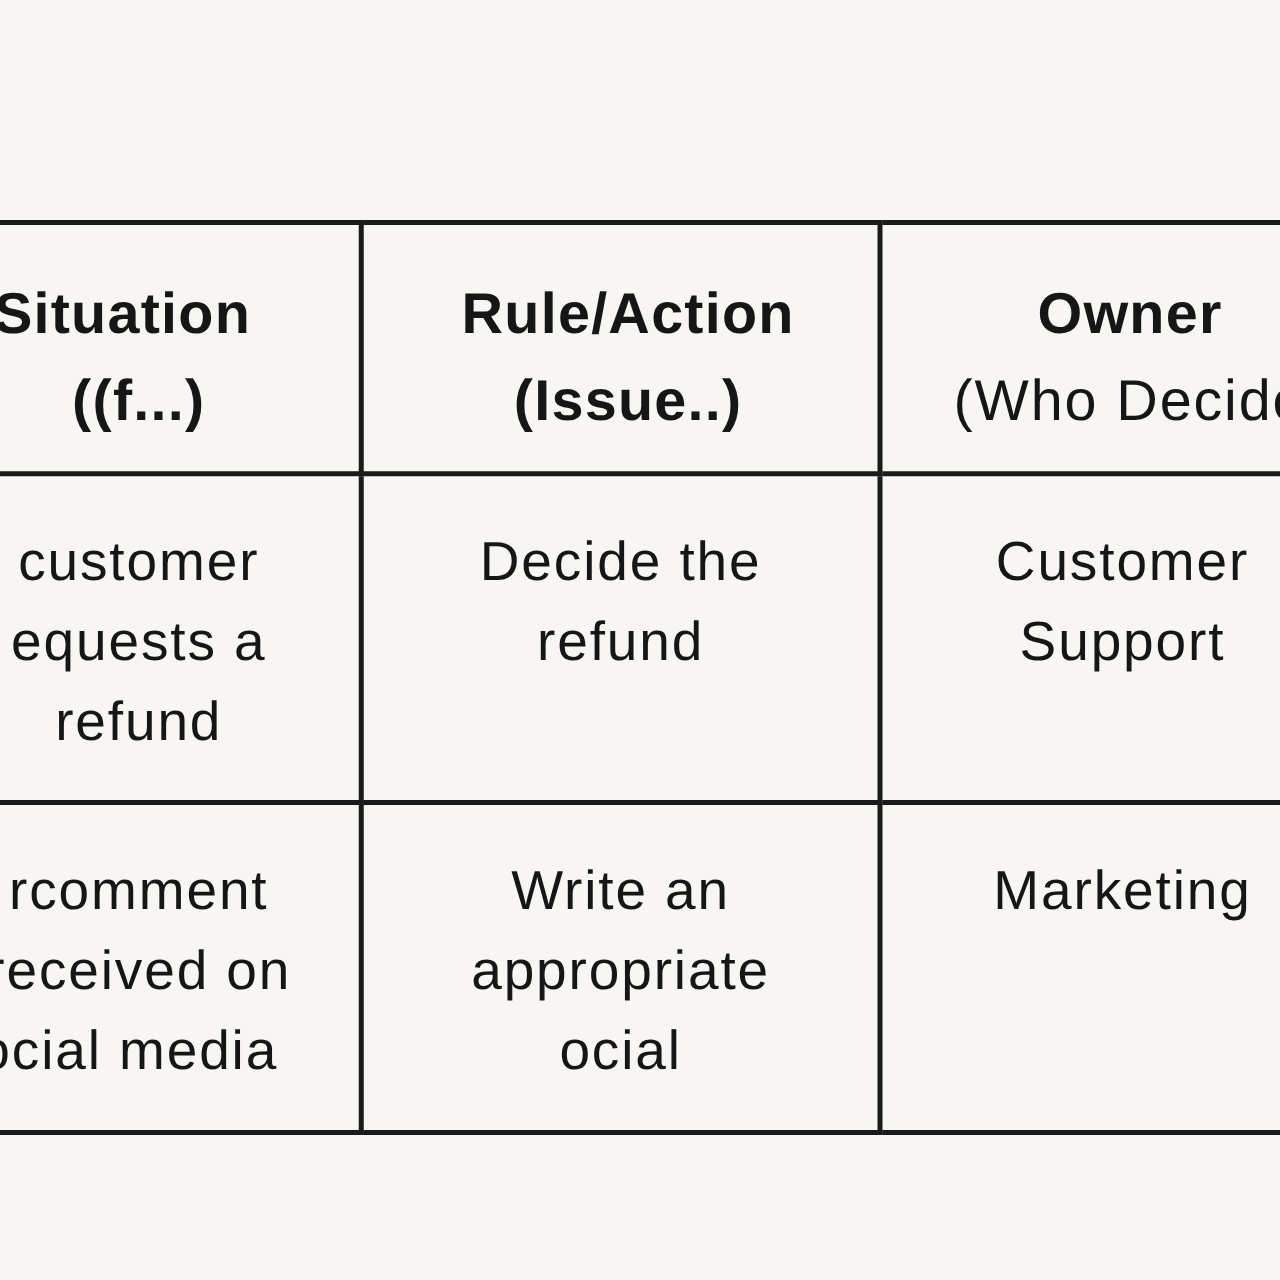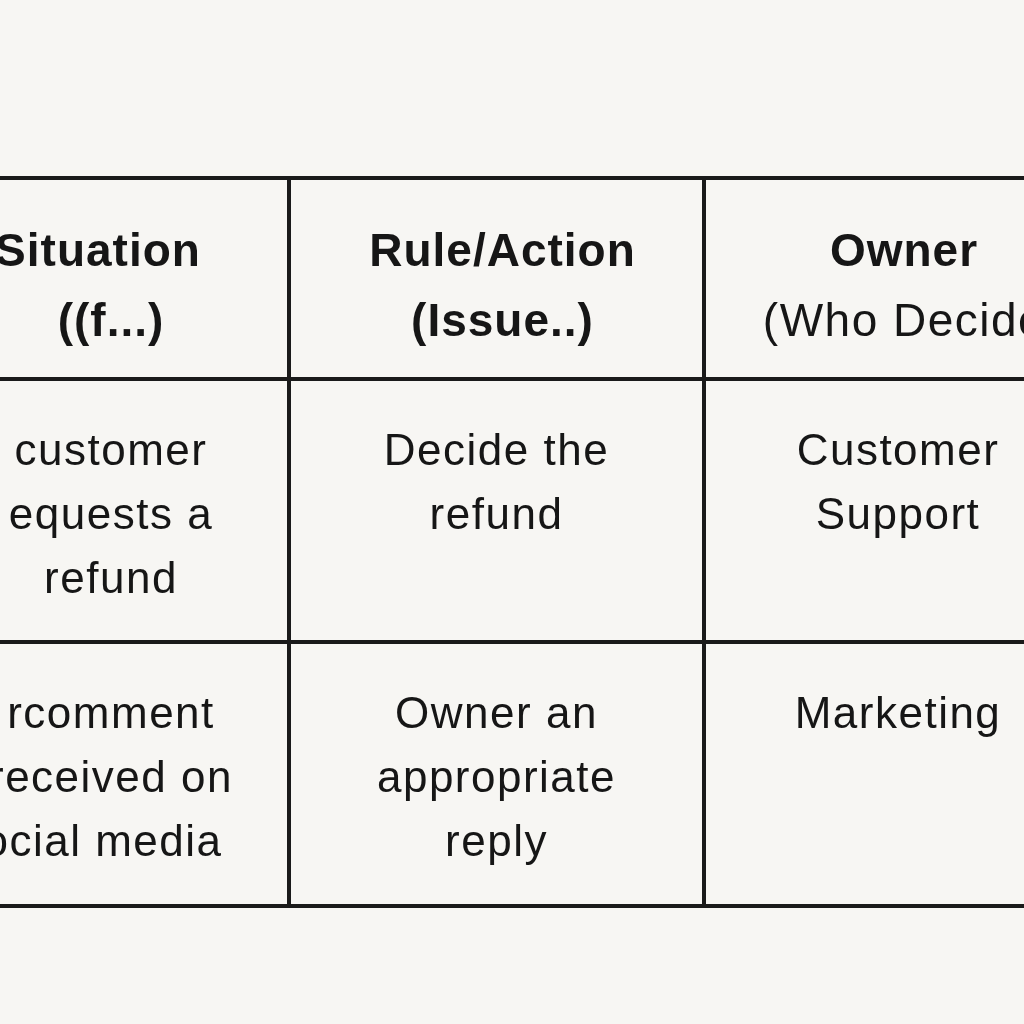--- a/index.html
+++ b/index.html
@@ -116,23 +116,23 @@
       <tr class="body-row-2">
         <td class="col1">
           <div class="cellpad-body">
             <div class="line">rcomment</div>
             <div class="line">received on</div>
             <div class="line shift-sm">ocial media</div>
           </div>
         </td>
         <td>
           <div class="cellpad-body">
-            <div class="line">Owner an</div>
+            <div class="line">Write an</div>
             <div class="line">appropriate</div>
-            <div class="line">reply</div>
+            <div class="line">ocial</div>
           </div>
         </td>
         <td>
           <div class="cellpad-body">
             <div class="line">Marketing</div>
           </div>
         </td>
       </tr>
     </tbody>
   </table>

